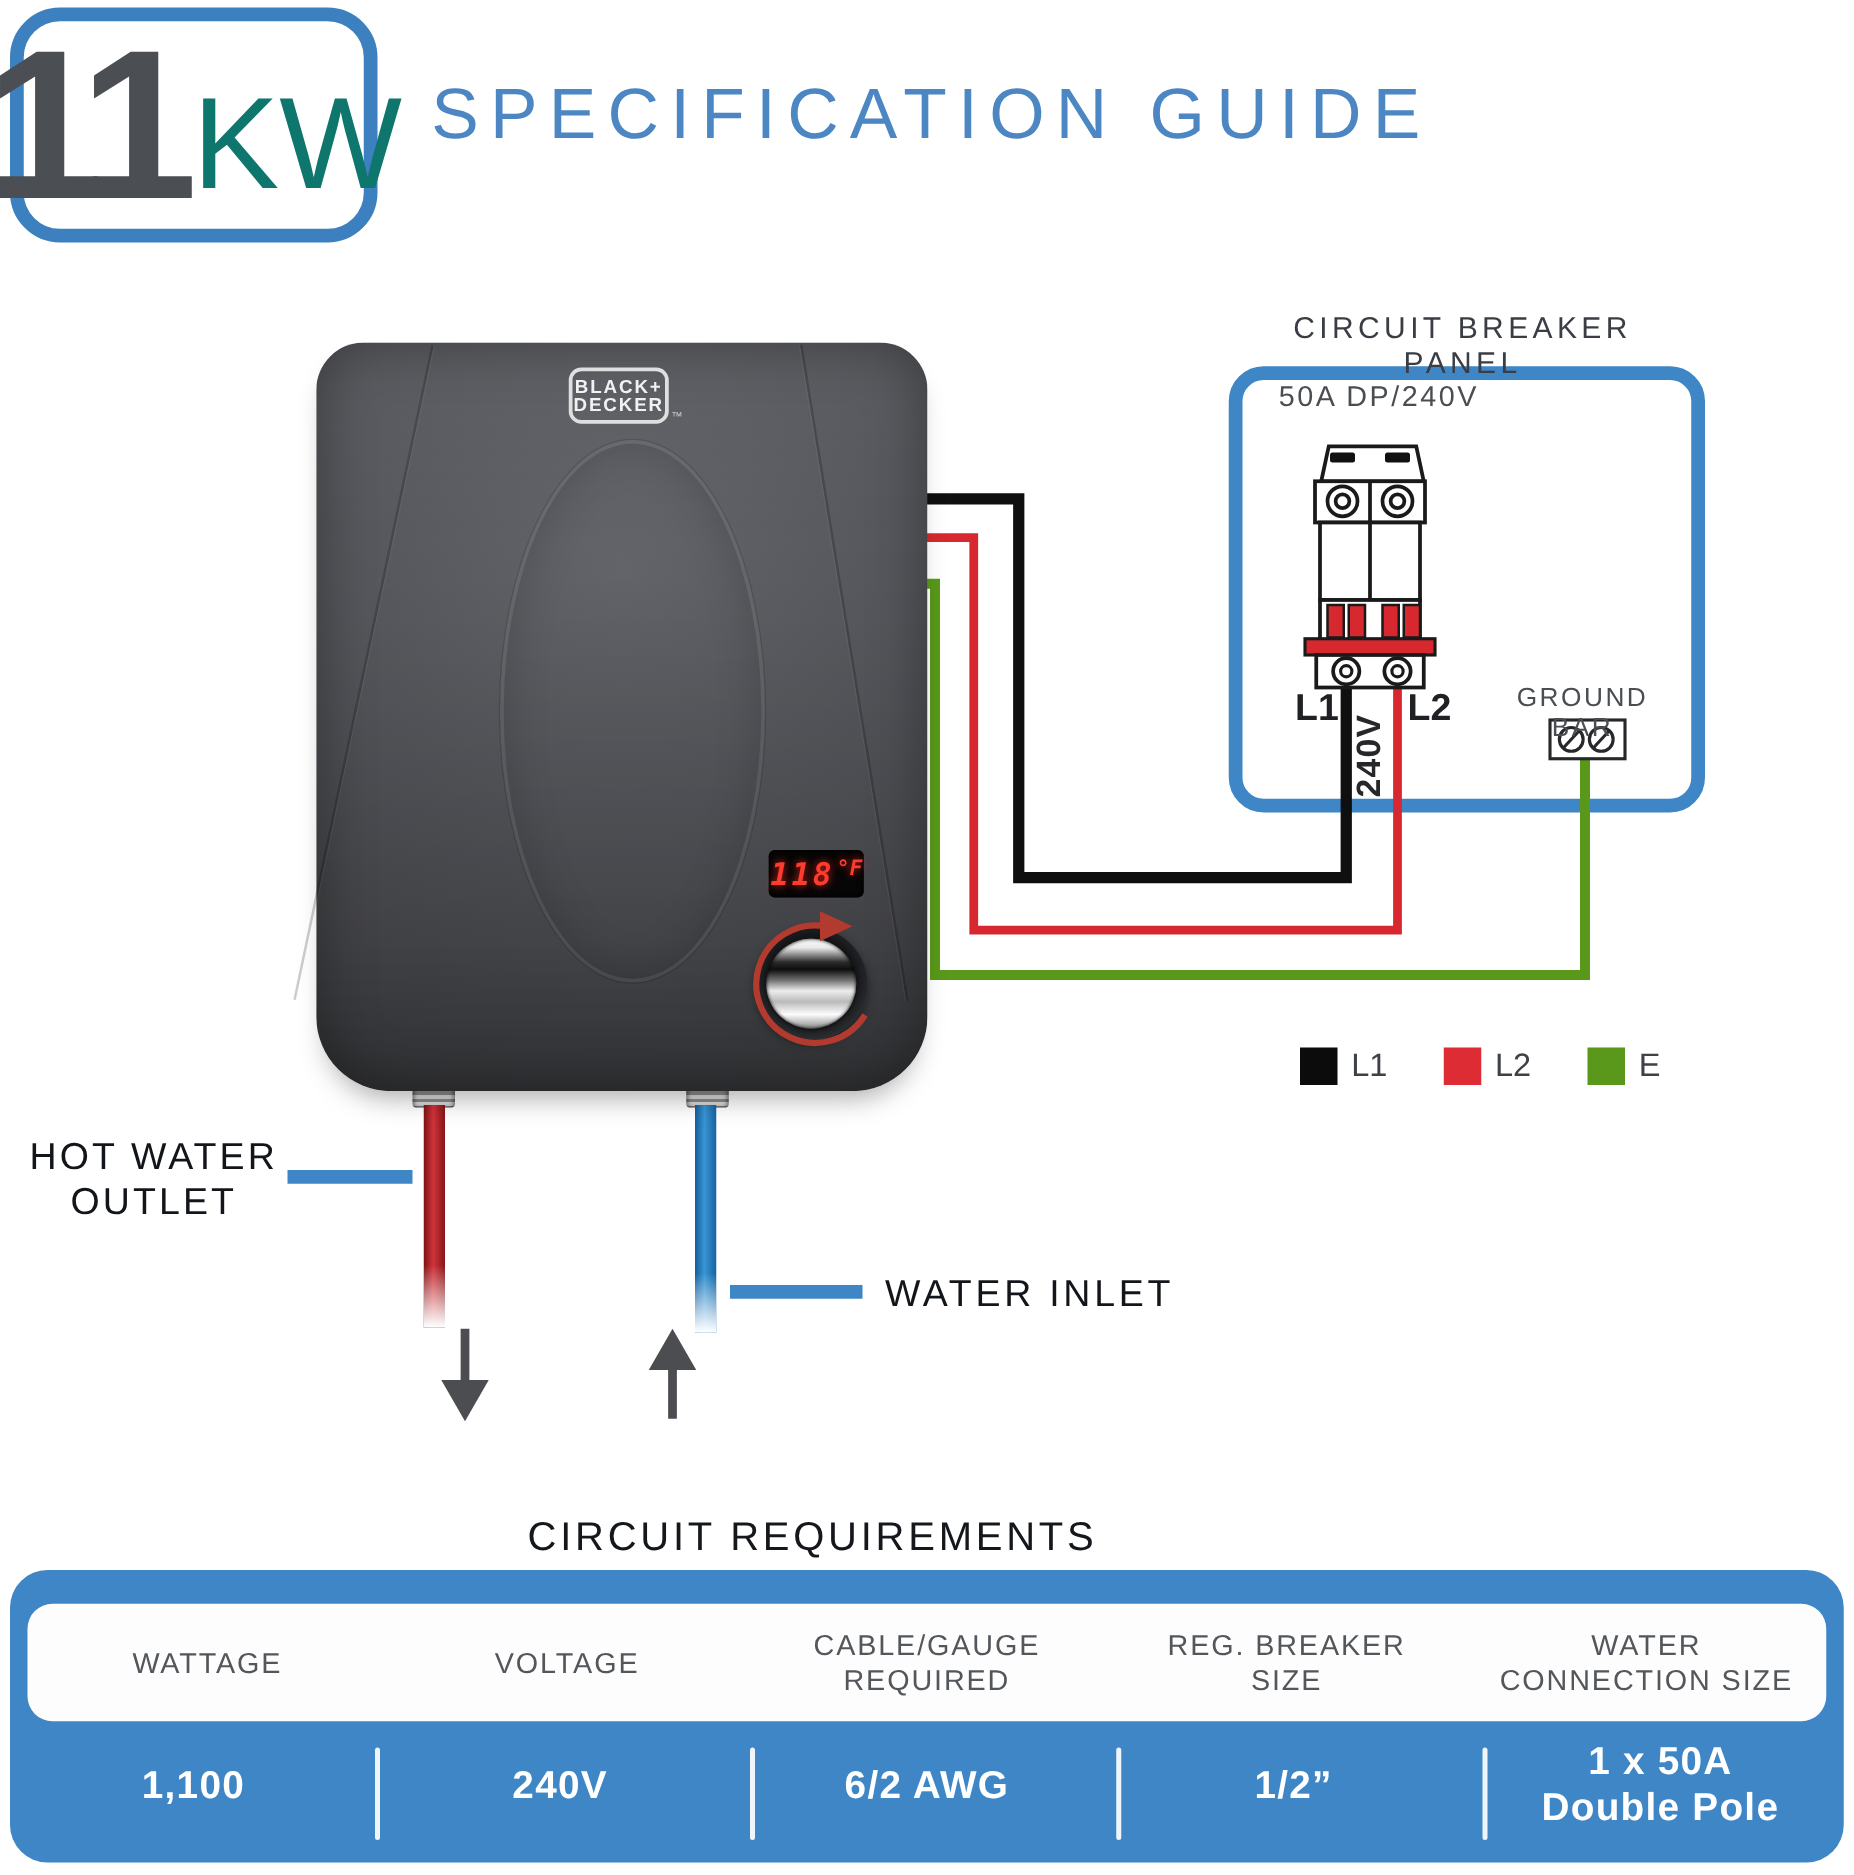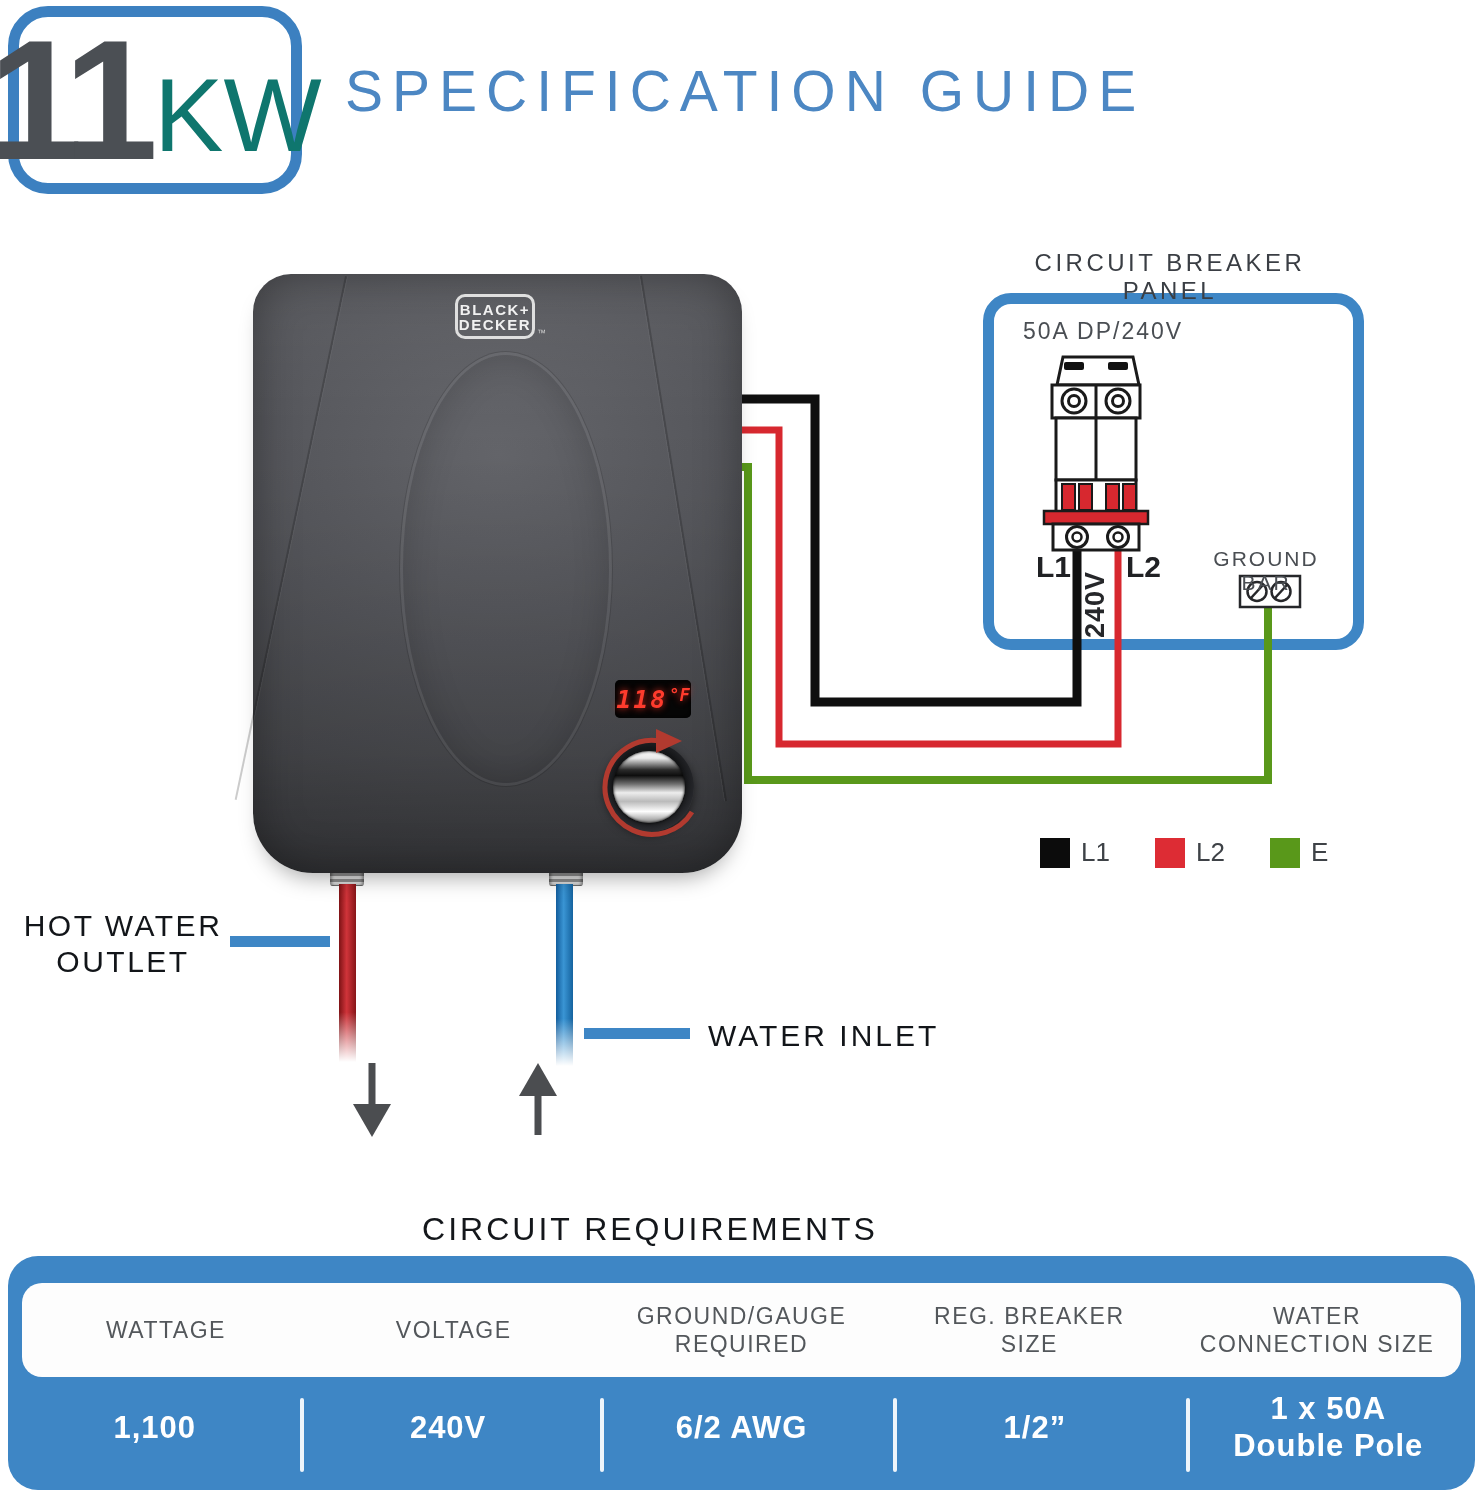--- a/index.html
+++ b/index.html
@@ -22,21 +22,21 @@
   .spec-title {
     left:345px; top:58px; width:900px;
     font-size:57px; font-weight:400; color:#4c87c3; letter-spacing:9px; white-space:nowrap;
   }
 
   
   .panel-title { left:985px; top:249px; width:370px; text-align:center;
     font-size:24px; letter-spacing:3.5px; color:#3a3e44; font-weight:500; }
   .panel-box { left:983px; top:293px; width:381px; height:357px;
     border:11px solid #3e86c5; border-radius:28px; background:#fff; z-index:0; }
-  .breaker-rating { left:1023px; top:318px; font-size:23px; letter-spacing:2px; color:#4a4e53; }
+  .breaker-rating { left:1023px; top:304px; font-size:23px; letter-spacing:2px; color:#4a4e53; }
   .l1-label { left:1036px; top:550px; font-size:30px; font-weight:700; color:#202124; }
   .l2-label { left:1126px; top:550px; font-size:30px; font-weight:700; color:#202124; }
   .v240-label { left:1080px; top:562px; height:76px;
     writing-mode:vertical-rl; transform:rotate(180deg);
     font-size:27px; font-weight:700; color:#26272a; letter-spacing:1px; }
   .ground-label { left:1190px; top:547px; width:152px; text-align:center;
     font-size:21px; letter-spacing:2px; color:#4a4e53; }
 
   
   .legend-item { top:837px; display:flex; align-items:center; z-index:4; }
@@ -232,21 +232,21 @@
   <div class="abs legend-item" style="left:1270px;">
     <span class="legend-swatch" style="background: rgb(89, 152, 26);"></span>
     <span class="legend-label">E</span>
   </div>
 
   <div class="abs req-title txt">CIRCUIT REQUIREMENTS</div>
   <div class="abs req-box">
     <div class="req-head">
       <div class="req-head-cell pre">WATTAGE</div>
       <div class="req-head-cell pre">VOLTAGE</div>
-      <div class="req-head-cell pre">GROUND/GAUGE
+      <div class="req-head-cell pre">CABLE/GAUGE
 REQUIRED</div>
       <div class="req-head-cell pre">REG. BREAKER
 SIZE</div>
       <div class="req-head-cell pre">WATER
 CONNECTION SIZE</div>
     </div>
     <div class="req-vals">
       <div class="req-val-cell pre">1,100</div>
       <div class="req-val-cell pre">240V</div>
       <div class="req-val-cell pre">6/2 AWG</div>

